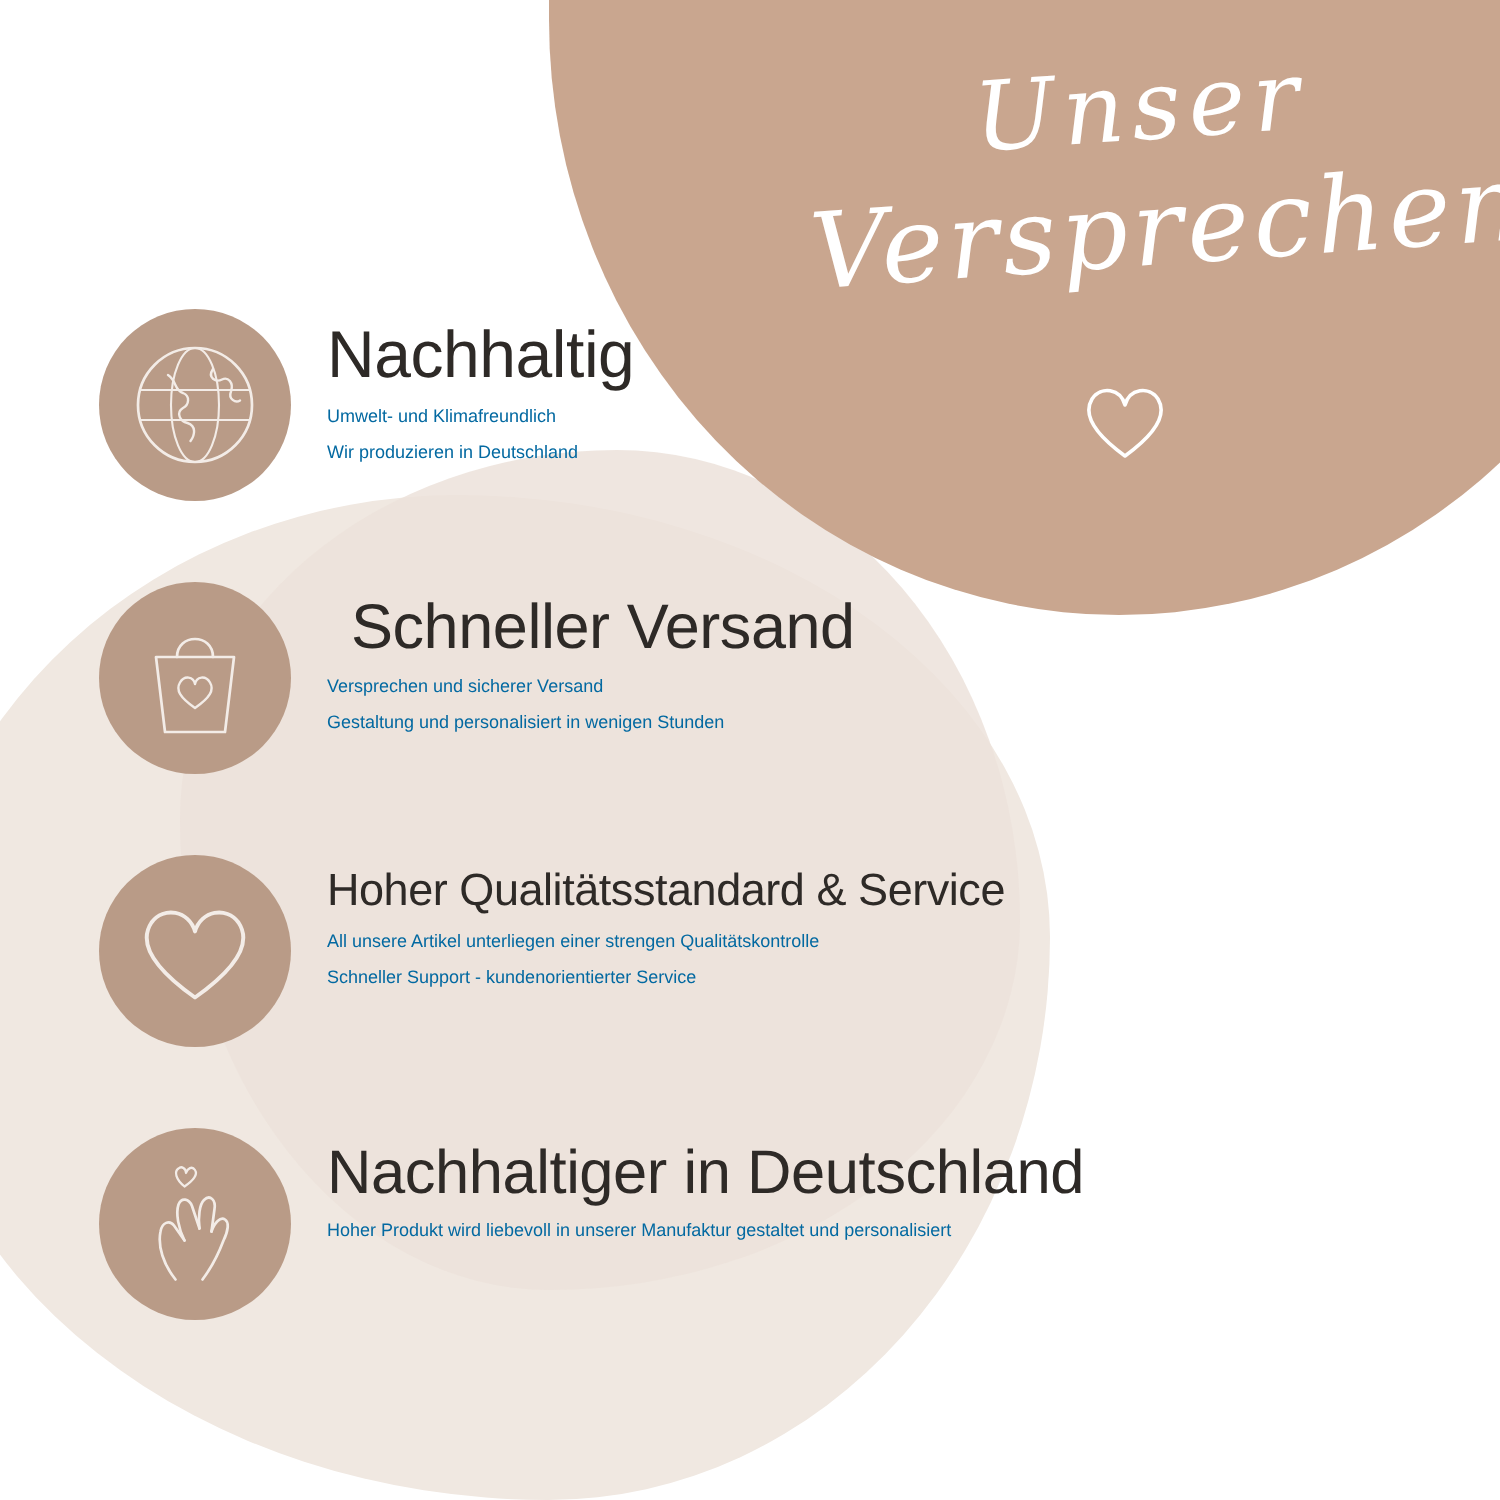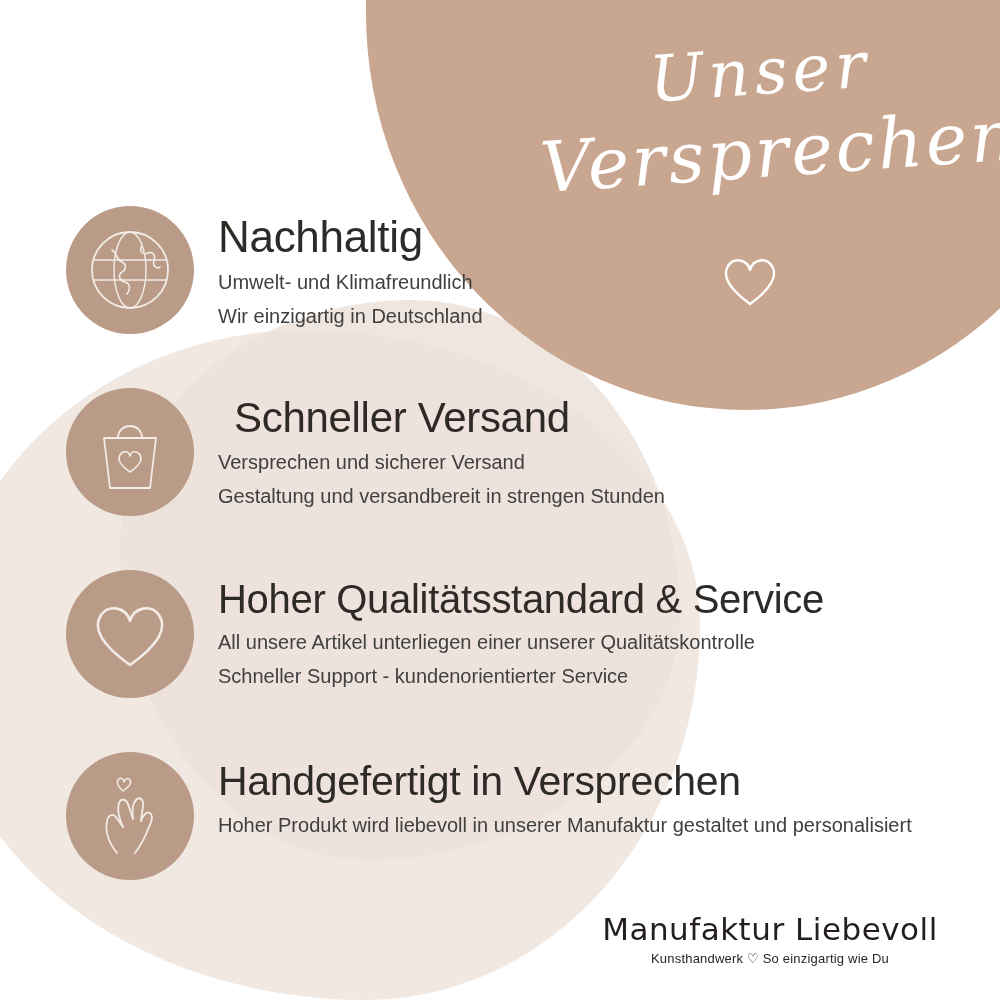--- a/index.html
+++ b/index.html
@@ -118,29 +118,29 @@
   .ftitle {
     font-size: 42px;
     color: #2e2a27;
     font-weight: 400;
     letter-spacing: -0.3px;
     line-height: 1.05;
     margin: 0 0 10px 0;
     white-space: nowrap;
   }
   .fline {
-    font-size: 20px;
-    color: #404040;
+    font-size: 12px;
+    color: #0369a1;
     margin: 0 0 9px 0;
     line-height: 1.25;
     white-space: nowrap;
   }
   .feature.f1 .ftitle { font-size: 44px; }
   .feature.f2 .ftitle { font-size: 42px; margin-left: 16px; }
-  .feature.f3 .ftitle { font-size: 40px; }
+  .feature.f3 .ftitle { font-size: 30px; }
   .feature.f4 .ftitle { font-size: 41px; }
 
   
   .brand {
     position: absolute;
     right: 20px;
     bottom: 34px;
     text-align: center;
     width: 420px;
   }
@@ -185,68 +185,64 @@
           <circle cx="48" cy="48" r="38" fill="none" stroke="#f3ece7" stroke-width="1.8"></circle>
           <ellipse cx="48" cy="48" rx="16" ry="38" fill="none" stroke="#f3ece7" stroke-width="1.4"></ellipse>
           <path d="M12 38 H84 M12 58 H84" fill="none" stroke="#f3ece7" stroke-width="1.4"></path>
           <path d="M30 28 c6 4 4 10 10 12 c5 2 4 8 0 10 c-5 3-2 9 3 10 c6 2 5 8 2 12" fill="none" stroke="#f3ece7" stroke-width="1.6" stroke-linecap="round"></path>
           <path d="M60 24 c-4 6 2 9 6 7 c4-2 8 2 6 8 c-2 5 3 8 6 6" fill="none" stroke="#f3ece7" stroke-width="1.6" stroke-linecap="round"></path>
         </svg>
       </div>
       <div class="ftext">
         <div class="ftitle">Nachhaltig</div>
         <div class="fline">Umwelt- und Klimafreundlich</div>
-        <div class="fline">Wir einzigartig in Deutschland</div>
+        <div class="fline">Wir produzieren in Deutschland</div>
       </div>
     </div>
 
     <div class="feature f2">
       <div class="circle">
         <svg width="92" height="92" viewBox="0 0 92 92">
           <path d="M20 32 H72 L66 82 H26 Z" fill="none" stroke="#f3ece7" stroke-width="1.8" stroke-linejoin="round"></path>
           <path d="M34 32 C34 16 58 16 58 32" fill="none" stroke="#f3ece7" stroke-width="1.8" stroke-linecap="round"></path>
           <path d="M46 66 C36 59 33 54 36 49 C39 44 45 45 46 50 C47 45 53 44 56 49 C59 54 56 59 46 66 Z" fill="none" stroke="#f3ece7" stroke-width="1.6" stroke-linejoin="round"></path>
         </svg>
       </div>
       <div class="ftext">
         <div class="ftitle">Schneller Versand</div>
         <div class="fline">Versprechen und sicherer Versand</div>
-        <div class="fline">Gestaltung und versandbereit in strengen Stunden</div>
+        <div class="fline">Gestaltung und personalisiert in wenigen Stunden</div>
       </div>
     </div>
 
     <div class="feature f3">
       <div class="circle">
         <svg width="94" height="94" viewBox="0 0 94 94">
           <path d="M47 78 C16 56 10 40 18 28 C26 17 43 20 47 34 C51 20 68 17 76 28 C84 40 78 56 47 78 Z" fill="none" stroke="#f3ece7" stroke-width="2.6" stroke-linecap="round" stroke-linejoin="round"></path>
         </svg>
       </div>
       <div class="ftext">
         <div class="ftitle">Hoher Qualitätsstandard &amp; Service</div>
-        <div class="fline">All unsere Artikel unterliegen einer unserer Qualitätskontrolle</div>
+        <div class="fline">All unsere Artikel unterliegen einer strengen Qualitätskontrolle</div>
         <div class="fline">Schneller Support - kundenorientierter Service</div>
       </div>
     </div>
 
     <div class="feature f4">
       <div class="circle">
         <svg width="94" height="94" viewBox="0 0 94 94">
           <path d="M34 84 C26 74 22 62 24 52 C25 46 30 44 33 48 L40 58" fill="none" stroke="#f3ece7" stroke-width="1.8" stroke-linecap="round"></path>
           <path d="M40 58 C36 50 34 40 36 34 C38 29 43 30 45 35 L50 50" fill="none" stroke="#f3ece7" stroke-width="1.8" stroke-linecap="round"></path>
           <path d="M50 50 C49 42 50 34 53 31 C57 27 61 31 60 37 L58 52" fill="none" stroke="#f3ece7" stroke-width="1.8" stroke-linecap="round"></path>
           <path d="M58 52 C60 46 64 42 67 44 C70 46 69 52 66 58 C63 66 58 76 52 84" fill="none" stroke="#f3ece7" stroke-width="1.8" stroke-linecap="round"></path>
           <path d="M40 22 C34 17 33 12 36 10 C38 8 41 10 41 13 C42 10 45 8 47 11 C49 14 46 18 40 22 Z" fill="none" stroke="#f3ece7" stroke-width="1.5" stroke-linejoin="round"></path>
         </svg>
       </div>
       <div class="ftext">
-        <div class="ftitle">Handgefertigt in Versprechen</div>
+        <div class="ftitle">Nachhaltiger in Deutschland</div>
         <div class="fline">Hoher Produkt wird liebevoll in unserer Manufaktur gestaltet und personalisiert</div>
       </div>
     </div>
 
   </div>
 
-  <div class="brand">
-    <div class="brand-name">Manufaktur Liebevoll</div>
-    <div class="brand-tag">Kunsthandwerk ♡ So einzigartig wie Du</div>
-  </div>
 
 </div>
 
 </body></html>

